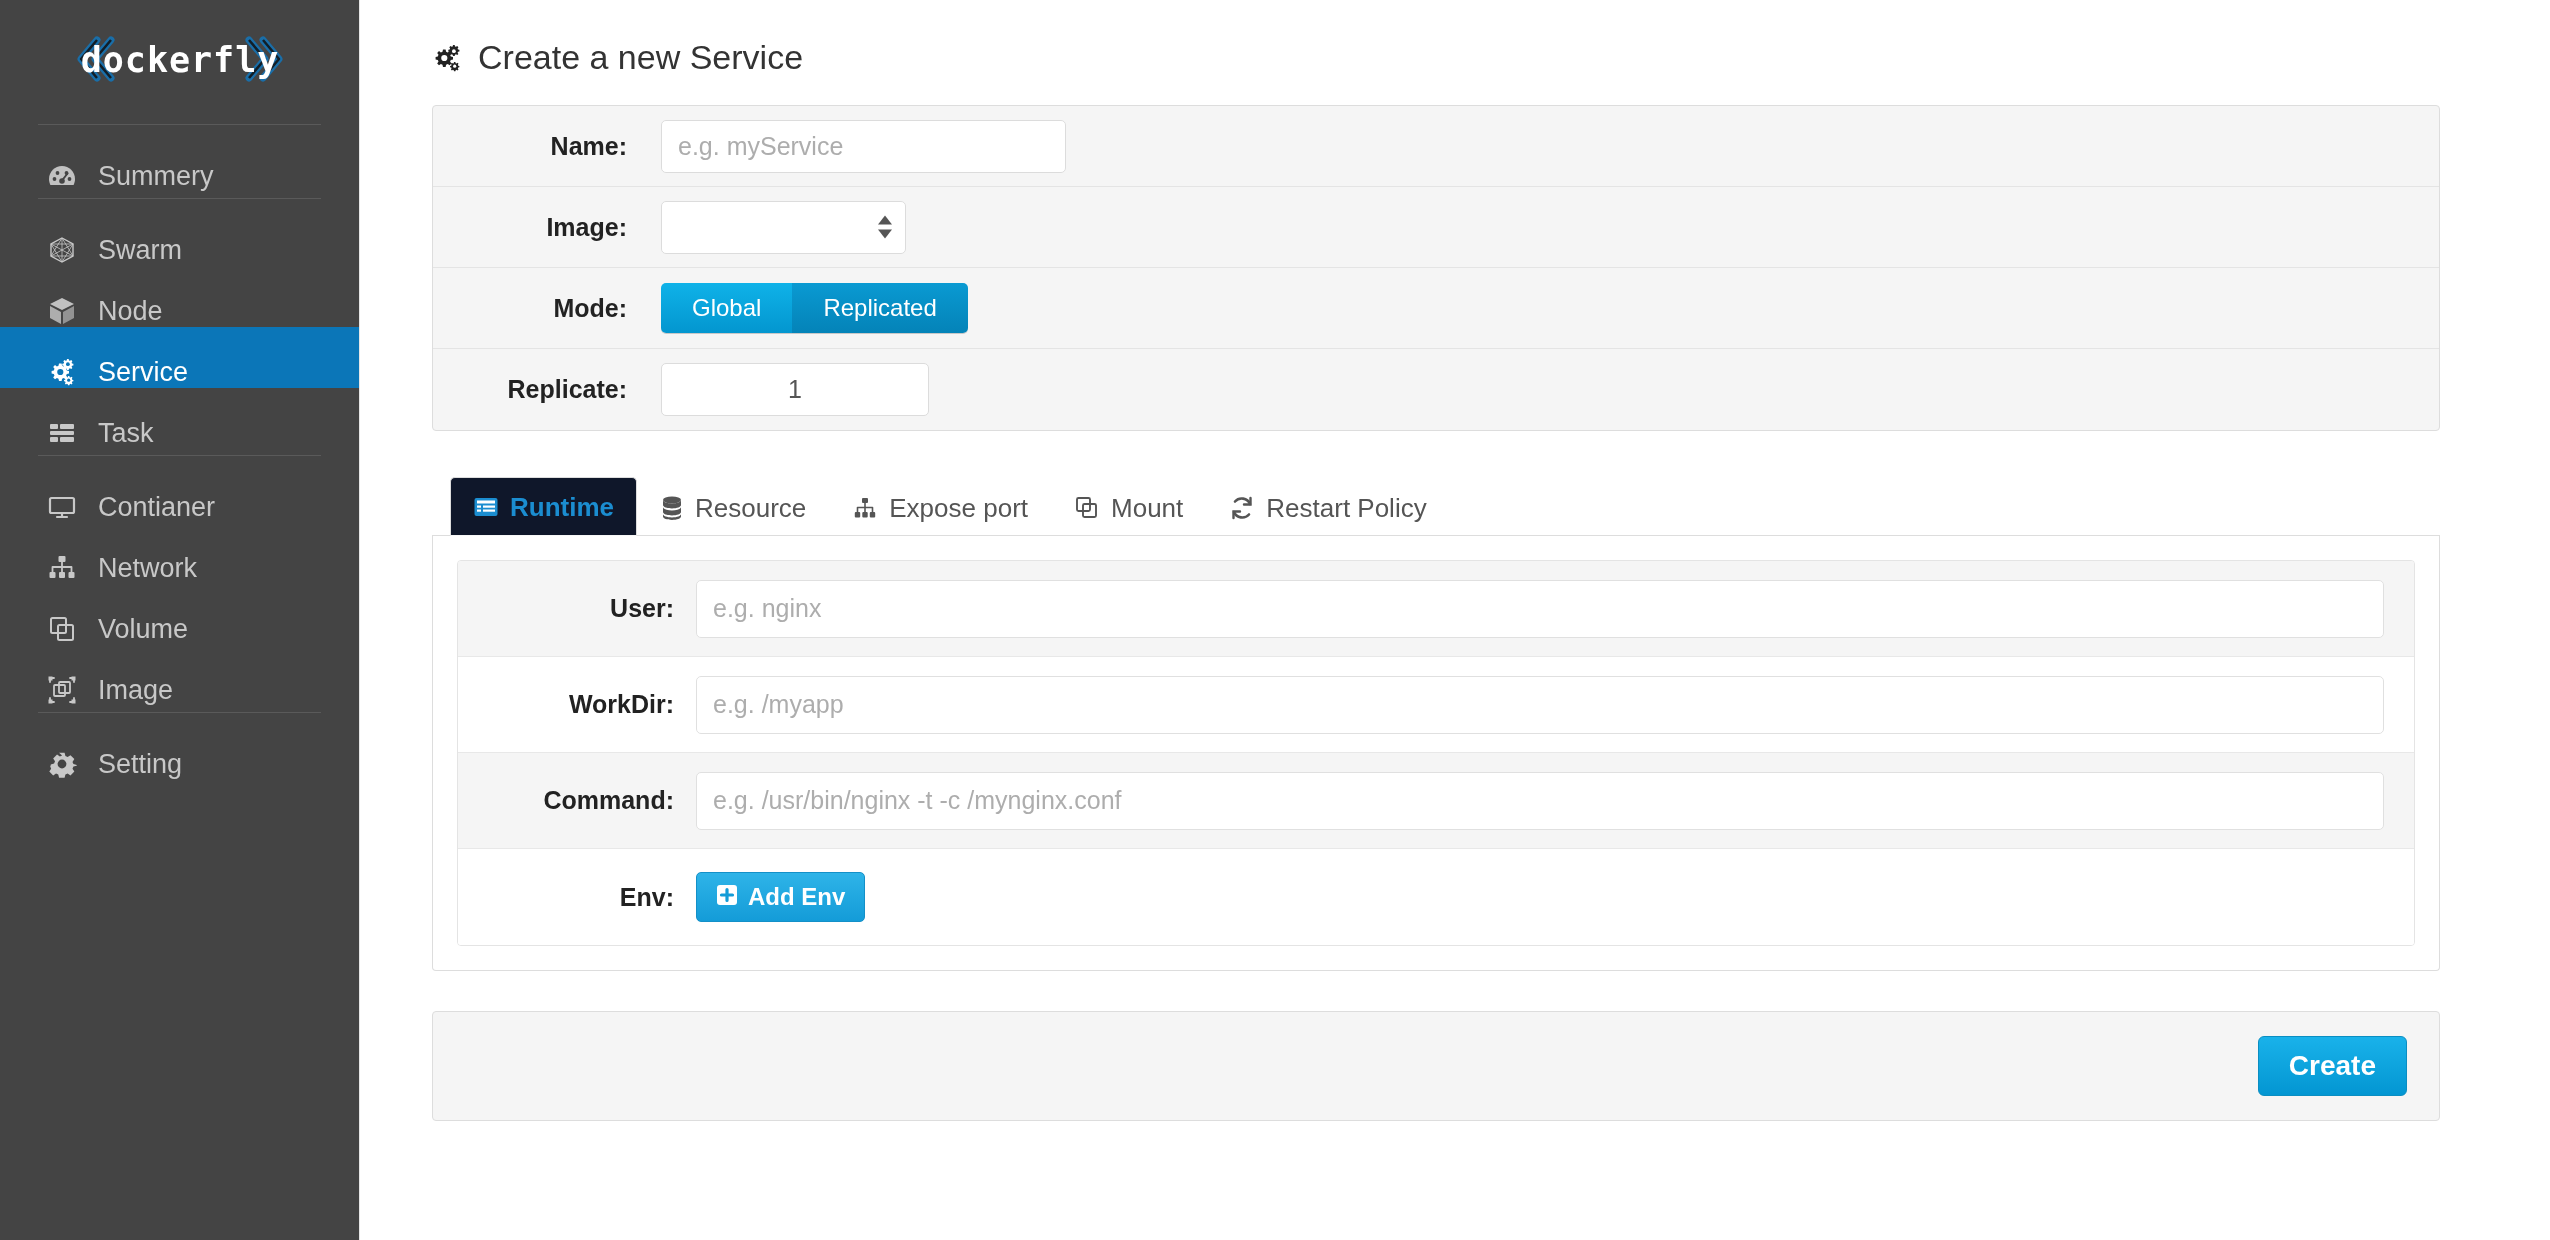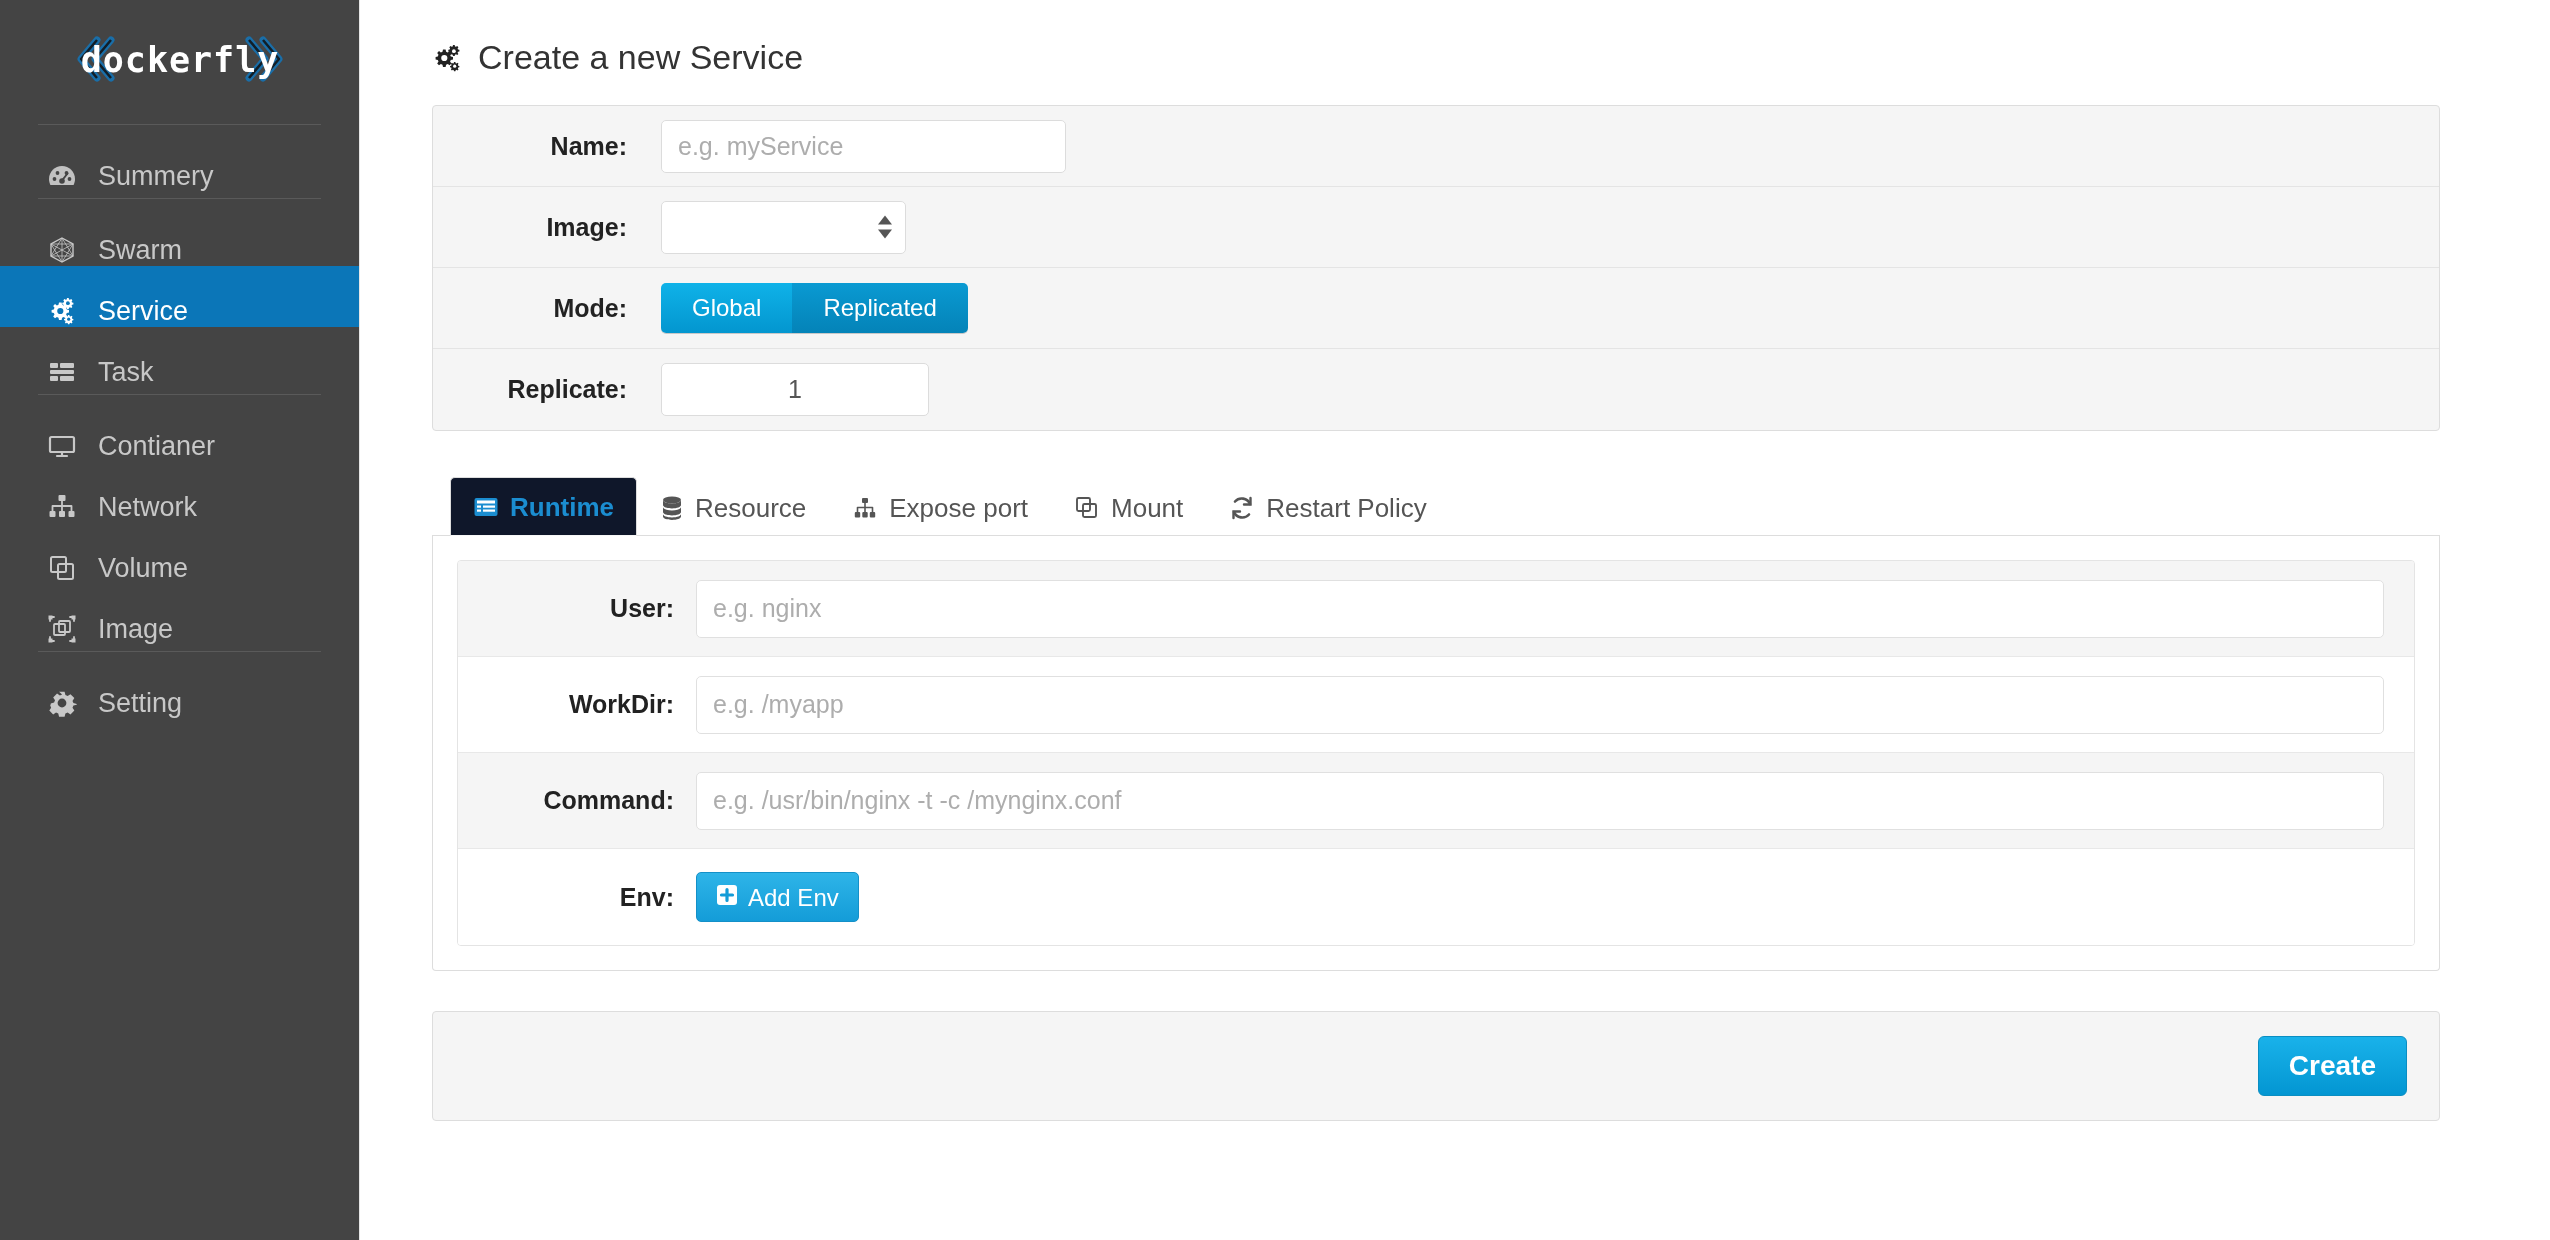--- a/index.html
+++ b/index.html
@@ -177,25 +177,25 @@
     border: 1px solid #e0e0e0; border-radius: 5px;
     background: #ffffff;
     font-size: 25px; color: #555555;
     padding: 0 16px;
     font-family: "Liberation Sans", sans-serif;
     outline: none;
   }
   .r-input::placeholder { color: #adadad; }
 
   .btn-blue {
-    display: inline-flex; align-items: flex-end; gap: 10px;
+    display: inline-flex; align-items: center; gap: 10px;
     background: linear-gradient(180deg,#2eb4e8 0%,#149cd8 100%);
     border: 1px solid #1490c8;
     border-radius: 5px;
-    color: #ffffff; font-size: 24px; font-weight: normal;
+    color: #ffffff; font-size: 24px; font-weight: bold;
     padding: 11px 19px;
     cursor: pointer;
     font-family: "Liberation Sans", sans-serif;
     line-height: 1;
   }
 
   .footer-panel {
     margin-top: 40px;
     border: 1px solid #dddddd; border-radius: 4px;
     background: #f5f5f5;
@@ -260,20 +260,30 @@
     <div class="nav-item">
       <span class="nav-ico">
         <svg width="32" height="32" viewBox="0 0 32 32" fill="none" stroke="#c8c8c8" stroke-width="1.4">
           <polygon points="16,4 27,10 27,22 16,28 5,22 5,10"></polygon>
           <path d="M16 4 L16 28 M5 10 L27 22 M27 10 L5 22 M5 10 L27 10 M5 22 L27 22 M16 4 L5 22 M16 4 L27 22 M16 28 L5 10 M16 28 L27 10" stroke-width="0.8"></path>
         </svg>
       </span>
       <span class="nav-label">Swarm</span>
     </div>
 
+    <div class="nav-item">
+      <span class="nav-ico">
+        <svg width="32" height="32" viewBox="0 0 32 32" fill="#c8c8c8">
+          <path d="M16 3 L28 9 L16 15 L4 9 Z" opacity="0.95"></path>
+          <path d="M4 11 L15 17 L15 29 L4 23 Z" opacity="0.8"></path>
+          <path d="M28 11 L17 17 L17 29 L28 23 Z" opacity="0.6"></path>
+        </svg>
+      </span>
+      <span class="nav-label">Node</span>
+    </div>
 
     <div class="nav-item active">
       <span class="nav-ico">
         <svg width="32" height="32" viewBox="0 0 32 32" fill="#ffffff">
           <path d="M13 7.5 l2.6 0 .5 2.2 1.6.7 1.9-1.3 1.8 1.8-1.3 1.9.7 1.6 2.2.5 0 2.6-2.2.5-.7 1.6 1.3 1.9-1.8 1.8-1.9-1.3-1.6.7-.5 2.2-2.6 0-.5-2.2-1.6-.7-1.9 1.3-1.8-1.8 1.3-1.9-.7-1.6-2.2-.5 0-2.6 2.2-.5.7-1.6-1.3-1.9 1.8-1.8 1.9 1.3 1.6-.7z"></path>
           <circle cx="14.3" cy="16" r="3.1" fill="#0b76b8"></circle>
           <path d="M23 3 l1.7 0 .3 1.4 1 .4 1.2-.8 1.2 1.2-.8 1.2.4 1 1.4.3 0 1.7-1.4.3-.4 1 .8 1.2-1.2 1.2-1.2-.8-1 .4-.3 1.4-1.7 0-.3-1.4-1-.4-1.2.8-1.2-1.2.8-1.2-.4-1-1.4-.3 0-1.7 1.4-.3.4-1-.8-1.2 1.2-1.2 1.2.8 1-.4z" transform="translate(-2,0)"></path>
           <circle cx="21.9" cy="8.2" r="1.9" fill="#0b76b8"></circle>
           <path d="M24 21 l1.4 0 .25 1.15.85.35 1-.65 1 1-.65 1 .35.85 1.15.25 0 1.4-1.15.25-.35.85.65 1-1 1-1-.65-.85.35-.25 1.15-1.4 0-.25-1.15-.85-.35-1 .65-1-1 .65-1-.35-.85-1.15-.25 0-1.4 1.15-.25.35-.85-.65-1 1-1 1 .65.85-.35z" transform="translate(-2,-1)"></path>
           <circle cx="22.7" cy="24.2" r="1.6" fill="#0b76b8"></circle>

